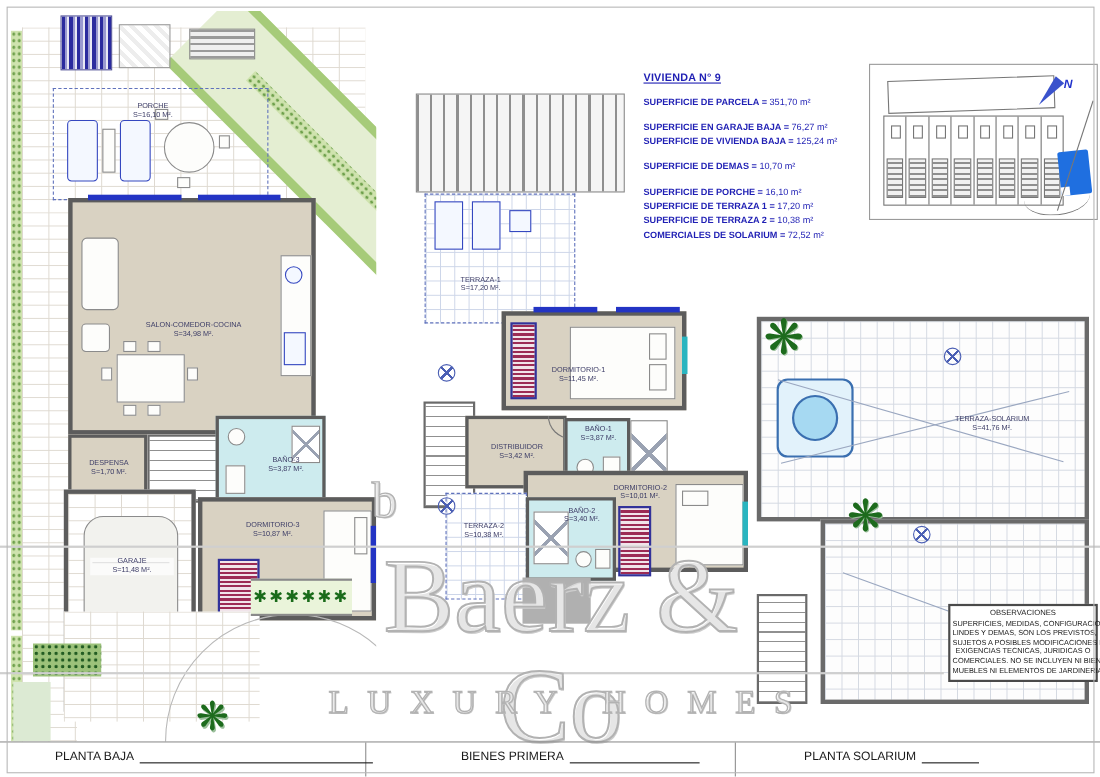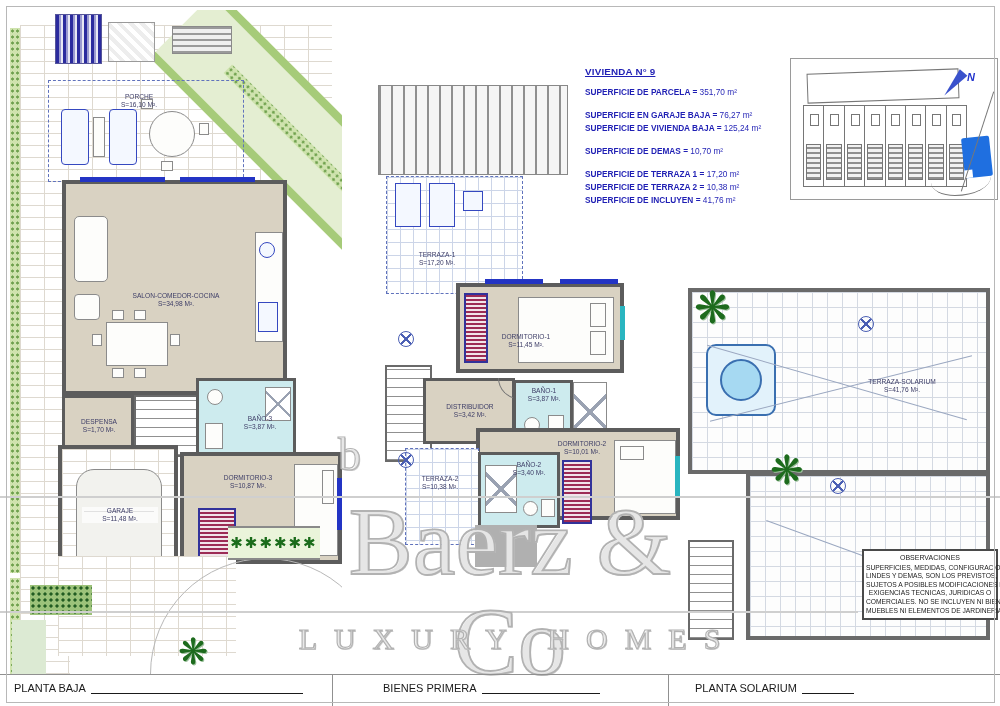--- a/index.html
+++ b/index.html
@@ -64,21 +64,21 @@
   .wm-b{font-size:46px;-webkit-text-stroke:1.2px #b2b2b2;}
   .wm-main{font-size:96px;line-height:100px;width:440px;text-align:center;}
   .wm-tag{font-size:30px;letter-spacing:17px;width:470px;text-align:center;-webkit-text-stroke:1.2px #b2b2b2;}
   
   .obs{position:absolute;left:862px;top:549px;width:136px;box-sizing:border-box;border:2px solid #4a4a4a;background:#fff;
        padding:3px 2px;z-index:30;text-align:center;color:#1a1a1a;}
   .obs div{font-size:6.7px;line-height:8.6px;white-space:nowrap;}
   .obs .obs-t{font-size:7px;margin-bottom:1px;}
   
   .footer{position:absolute;left:0;top:674px;width:1000px;height:32px;border-top:1px solid #909090;z-index:45;}
-  .flabel{position:absolute;top:7px;font-size:11px;color:#1a1a1a;white-space:nowrap;}
+  .flabel{position:absolute;top:7px;font-size:11px;color:#1a1a1a;white-space:nowrap;margin-left:36px;}
   .fline{display:inline-block;border-bottom:1.5px solid #1a1a1a;height:9px;margin-left:5px;vertical-align:bottom;}
   .fdiv{position:absolute;top:0;width:1px;height:32px;background:#909090;}
   .frame{position:absolute;left:6px;top:6px;width:987px;height:695px;border:1px solid #b8b8b8;z-index:60;pointer-events:none;}
   
   .site{position:absolute;left:790px;top:58px;width:206px;height:140px;border:1px solid #9a9a9a;background:#fff;z-index:30;}
   .units{position:absolute;left:12px;top:46px;width:162px;height:80px;border:1px solid #767676;display:flex;}
   .cell{flex:1;border-right:1px solid #767676;position:relative;}
   .cell:last-child{border-right:none;}
   .csq{position:absolute;left:30%;top:8px;width:7px;height:10px;border:1px solid #767676;}
   .cblk{position:absolute;left:2px;right:2px;bottom:6px;height:34px;
@@ -292,23 +292,24 @@
     <div class="tb-line"><span class="tb-label">SUPERFICIE DE PARCELA =</span> <span>351,70 m²</span></div>
   </div>
   <div class="tb-group">
     <div class="tb-line"><span class="tb-label">SUPERFICIE EN GARAJE BAJA =</span> <span>76,27 m²</span></div>
     <div class="tb-line"><span class="tb-label">SUPERFICIE DE VIVIENDA BAJA =</span> <span>125,24 m²</span></div>
   </div>
   <div class="tb-group">
     <div class="tb-line"><span class="tb-label">SUPERFICIE DE DEMAS =</span> <span>10,70 m²</span></div>
   </div>
   <div class="tb-group">
+    <div class="tb-line"><span class="tb-label">SUPERFICIE DE PORCHE =</span> <span>16,10 m²</span></div>
     <div class="tb-line"><span class="tb-label">SUPERFICIE DE TERRAZA 1 =</span> <span>17,20 m²</span></div>
     <div class="tb-line"><span class="tb-label">SUPERFICIE DE TERRAZA 2 =</span> <span>10,38 m²</span></div>
-    <div class="tb-line"><span class="tb-label">SUPERFICIE DE INCLUYEN =</span> <span>41,76 m²</span></div>
+    <div class="tb-line"><span class="tb-label">COMERCIALES DE SOLARIUM =</span> <span>72,52 m²</span></div>
   </div>
 </div>
 
 <div class="site">
   <div class="abs" style="left:16px;top:12px;width:150px;height:28px;border:1px solid #777;transform:rotate(-2deg);"></div>
   <div class="units">
     <div class="cell">
         <div class="csq"></div>
         <div class="cblk"></div>
       </div>

